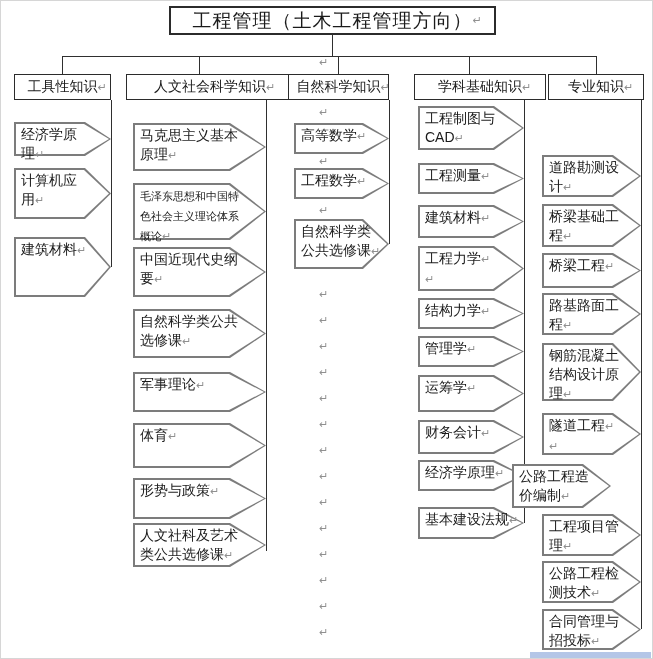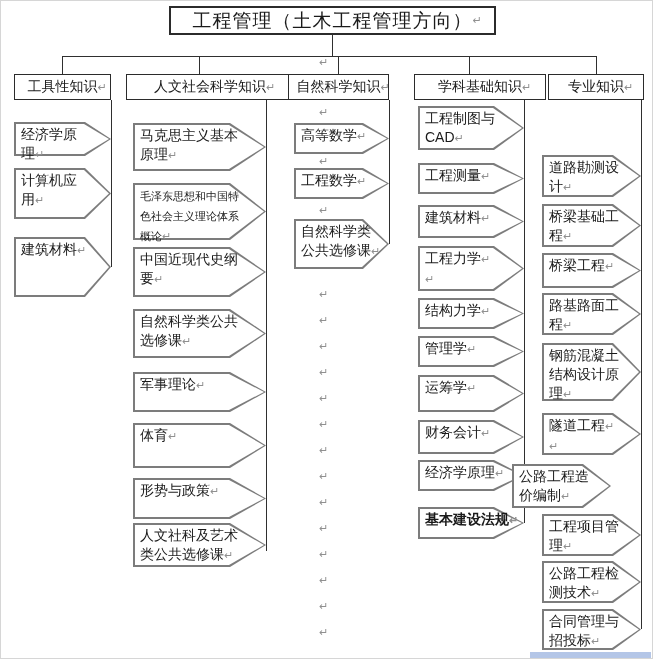--- a/index.html
+++ b/index.html
@@ -19,21 +19,21 @@
     background:#fff; display:flex; align-items:center; justify-content:center;
     font-size:14px; white-space:nowrap;
   }
   .ln { position:absolute; background:#2f2f2f; }
   .pent { position:absolute; --t:26px; --r:24px; }
   .pbg { position:absolute; inset:0; background:#7c7c7c;
     clip-path:polygon(0 0, calc(100% - var(--t)) 0, 100% 50%, calc(100% - var(--t)) 100%, 0 100%); }
   .pfg { position:absolute; inset:2px; background:#ffffff;
     clip-path:polygon(0 0, calc(100% - var(--t) + 1px) 0, 100% 50%, calc(100% - var(--t) + 1px) 100%, 0 100%); }
   .lbl { position:absolute; left:7px; top:3px; right:var(--r); font-size:14px; line-height:19px; }
-  .lbl.nw { white-space:nowrap;font-weight:bold; }
+  .lbl.nw { white-space:nowrap; }
   .lbl.small { font-size:11px; line-height:20px; letter-spacing:0; }
   .c1 { --t:26px; --r:24px; }
   .c2 { --t:36px; --r:24px; }
   .c3 { --t:26px; --r:12px; }
   .c4 { --t:30px; --r:28px; }
   .c5 { --t:28px; --r:20px; }
   .pm { color:#909090; font-size:11px; display:inline-block; width:0; white-space:nowrap; }
   .gm { position:absolute; color:#909090; font-size:11px; line-height:11px; }
   .selbar { position:absolute; background:#b4c6e7; }
 </style>

